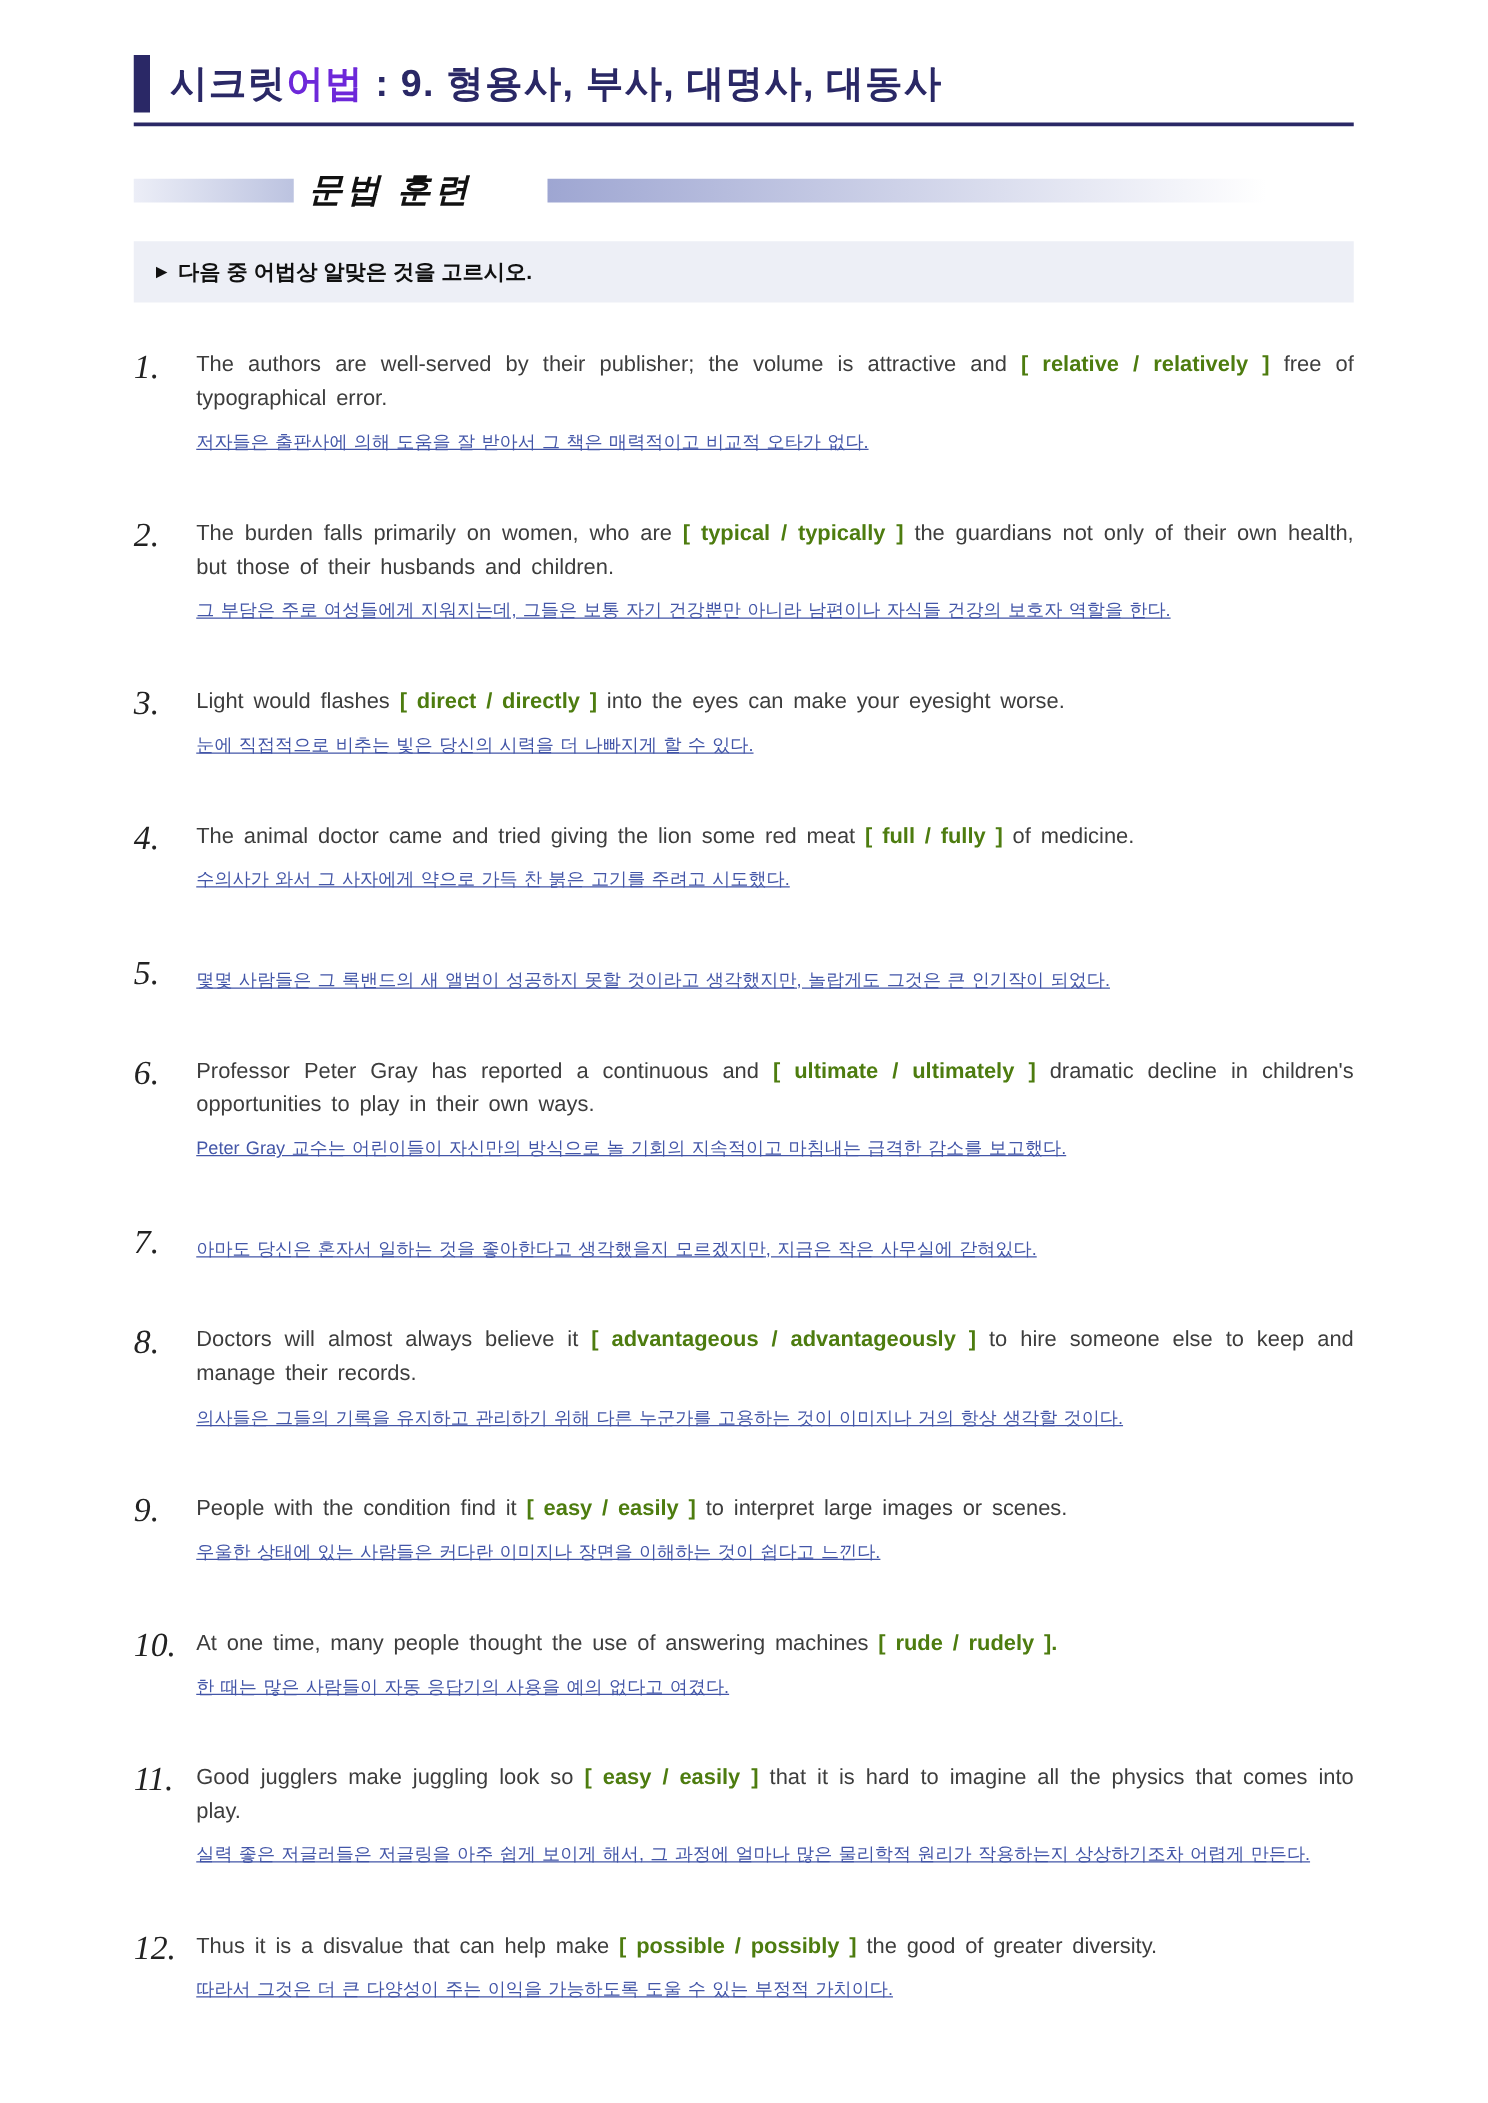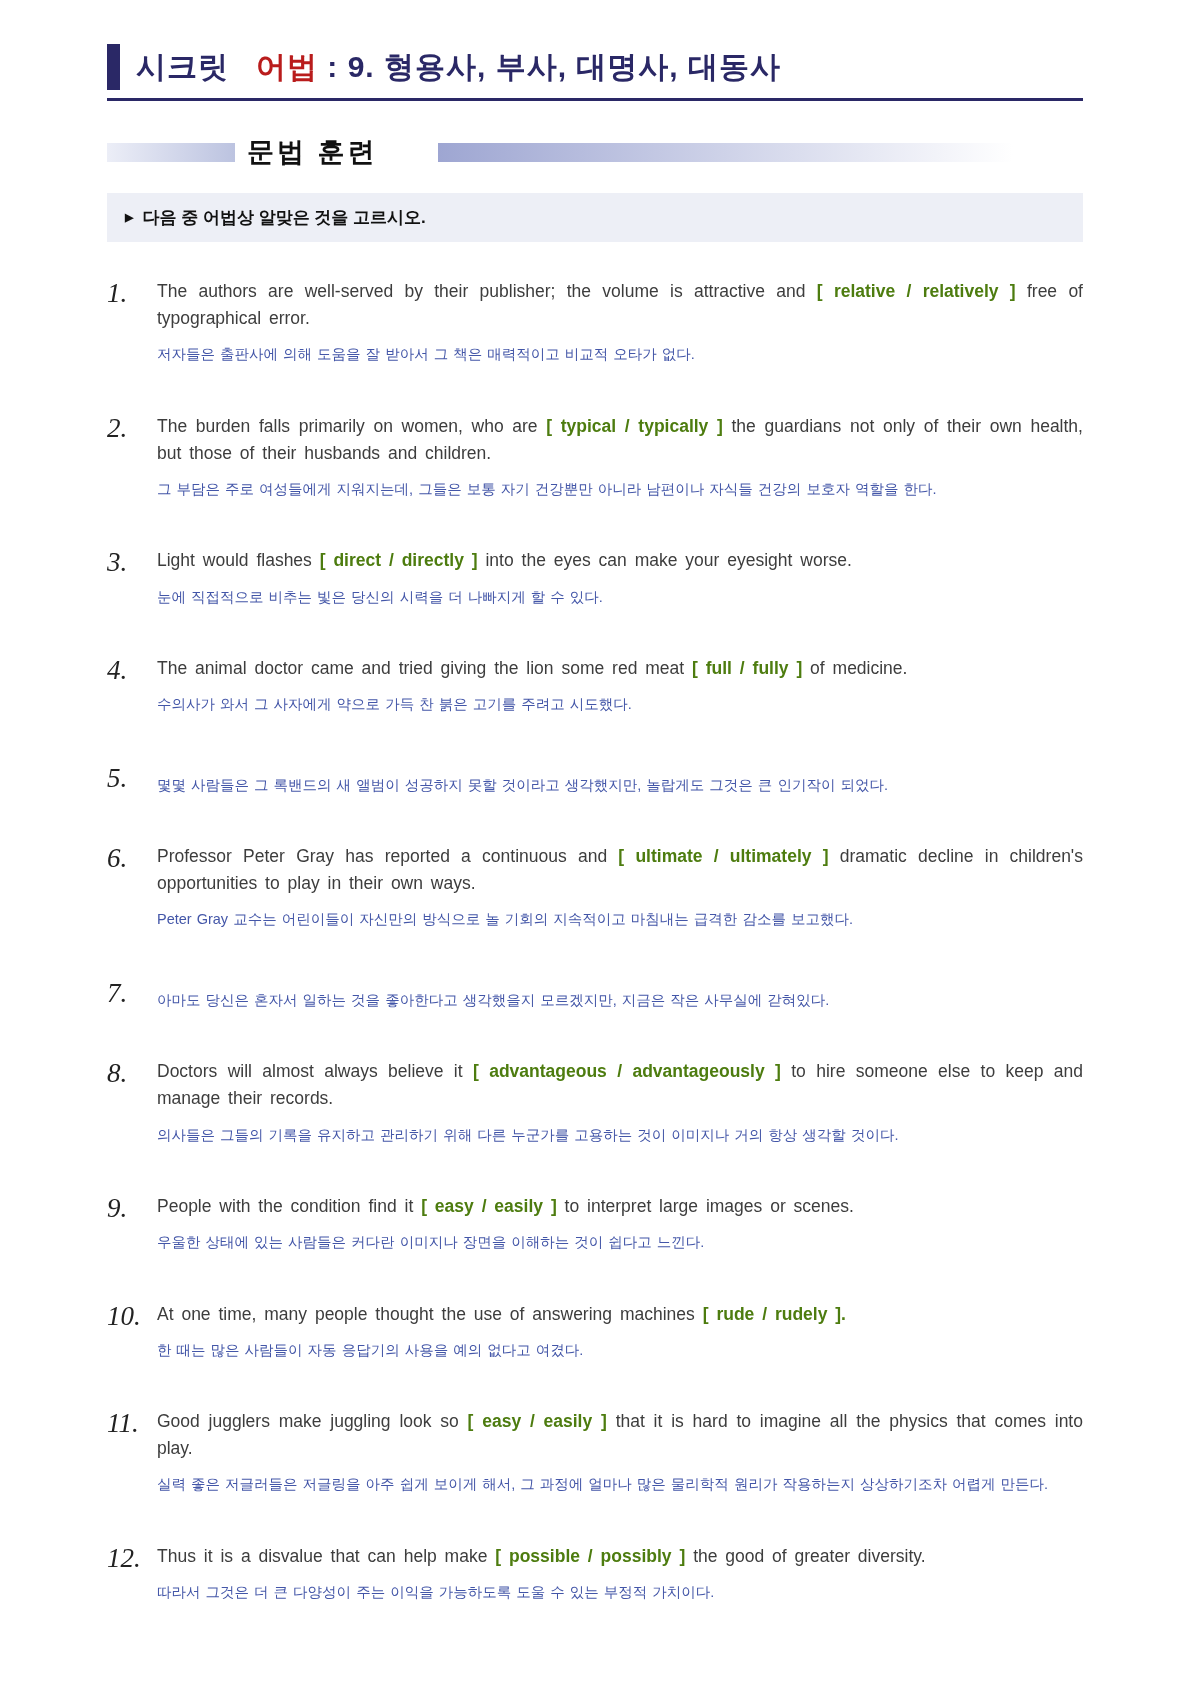--- a/index.html
+++ b/index.html
@@ -12,25 +12,25 @@
   }
   .page { padding: 44px 107px 20px 107px; }
 
   
   .header-row { display: flex; align-items: center; gap: 16px; }
   .header-bar { width: 13px; height: 46px; background: #2a2866; flex: none; }
   .header-title {
     font-size: 30px; font-weight: bold; color: #2a2866;
     letter-spacing: 1px; white-space: nowrap;
   }
-  .header-title .red { color: #b91c1c; margin-left: 27px; }
+  .header-title .red { color: #6d28d9; }
   .header-rule { height: 3px; background: #2a2866; margin-top: 8px; }
 
   
-  .section-row { display: flex; align-items: center; margin-top: 34px; height: 34px; }
+  .section-row { display: flex; align-items: center; margin-top: 34px; height: 34px; font-style: italic; }
   .grad-left {
     width: 128px; height: 19px; flex: none;
     background: linear-gradient(to right, #eceef7, #bcc3e0);
   }
   .section-title {
     font-size: 27px; font-weight: bold; color: #111;
     letter-spacing: 3px; margin: 0 14px 0 12px; white-space: nowrap;
   }
   .section-title-gap { width: 46px; flex: none; }
   .grad-right {
@@ -55,21 +55,21 @@
     font-size: 27px; color: #222; line-height: 1.1; padding-top: 1px;
   }
   .body { flex: 1; min-width: 0; }
   .en {
     margin: 0; font-size: 17.5px; line-height: 1.55; color: #3d3d3d;
     text-align: justify; word-spacing: 3px;
   }
   .choice { color: #4d7c0f; font-weight: bold; }
   .ko {
     margin: 11px 0 0 0; font-size: 14.5px; line-height: 1.55;
-    color: #4356a8; word-spacing: 1px;
+    color: #4356a8; word-spacing: 1px; text-decoration: underline;
   }
 </style>
 </head>
 <body>
 
 <div class="page">
 
   <div class="header-row">
     <div class="header-bar"></div>
     <div class="header-title"><span>시크릿</span><span class="red">어법</span><span> : 9. 형용사, 부사, 대명사, 대동사</span></div>

